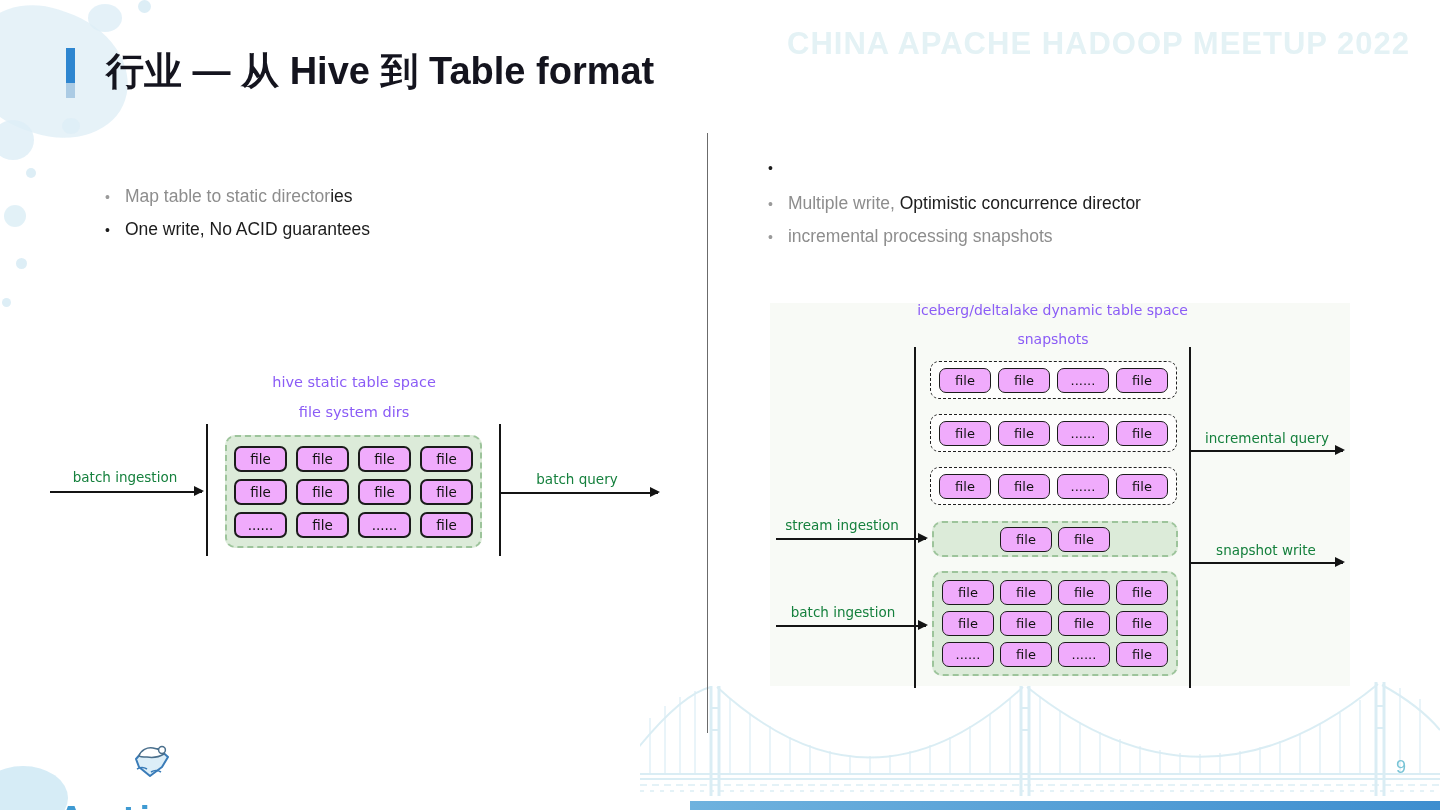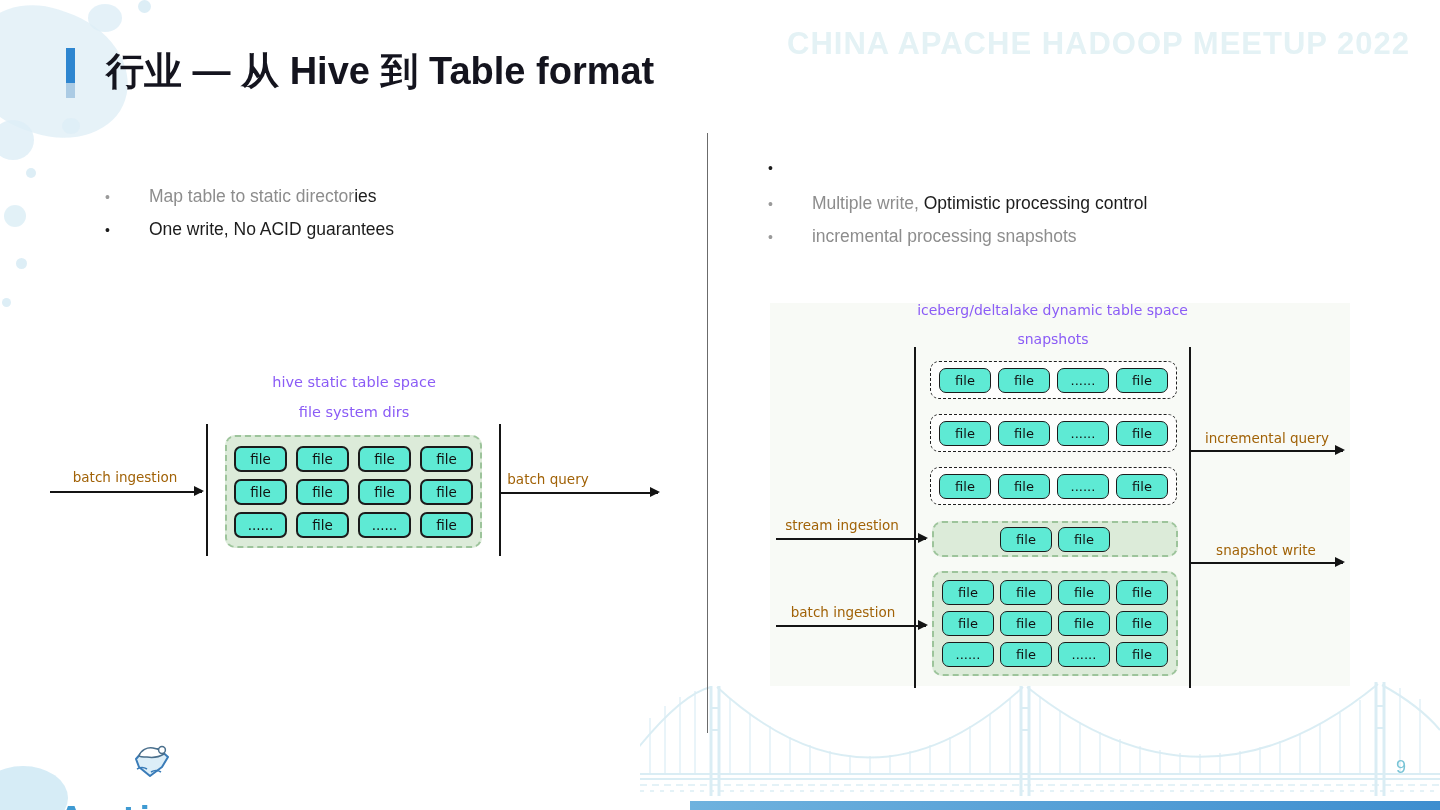--- a/index.html
+++ b/index.html
@@ -34,30 +34,30 @@
   .page-title { position:absolute; left:106px; top:46px; font-size:38px; font-weight:bold;
                 color:#14141e; font-family:"Liberation Sans","DejaVu Sans",sans-serif; white-space:nowrap; }
 
   .divider { position:absolute; left:707px; top:133px; width:1px; height:600px; background:#6b6b6b; }
 
   
   .bullets { position:absolute; list-style:none; font-size:17.5px; }
   .bullets li { display:flex; align-items:baseline; height:33px; }
   .dot { margin-right:15px; font-size:14px; }
   .dot-dark { color:#1c1c1c; } .dot-muted { color:#9a9a9a; }
-  .muted { color:#8d8d8d;margin-left:24px; } .strong { color:#1c1c1c; }
+  .muted { color:#8d8d8d; } .strong { color:#1c1c1c; }
   .bullets-left  { left:105px; top:186px; }
   .bullets-right { left:768px; top:160px; }
   .dlabel { position:absolute; text-align:center; font-size:14.5px; font-family:"DejaVu Sans",sans-serif; color:#8b5cf6; }
-  .alabel { position:absolute; text-align:center; font-size:13.5px; font-family:"DejaVu Sans",sans-serif; color:#a16207; white-space:nowrap; }
+  .alabel { position:absolute; text-align:center; font-size:13.5px; font-family:"DejaVu Sans",sans-serif; color:#15803d; white-space:nowrap; }
   .wall   { position:absolute; width:2px; background:#151515; }
   .arrow  { position:absolute; height:2px; background:#141414; }
   .arrow::after { content:""; position:absolute; right:-2px; top:-5px; width:0; height:0;
                   border-left:10px solid #141414; border-top:5.5px solid transparent; border-bottom:5.5px solid transparent; }
-  .fbox { background:#5eead4; border:2px solid #1b1b1b; border-radius:7px; display:flex;
+  .fbox { background:#f0abfc; border:2px solid #1b1b1b; border-radius:7px; display:flex;
           align-items:center; justify-content:center; font-size:13.5px;
           font-family:"DejaVu Sans",sans-serif; color:#111; width:53px; height:26px; }
   .fbox-sm { width:52px; height:25px; border-width:1.8px; font-size:13px; }
   .greenbox { position:absolute; background:#dcebd9; border:2px dashed #9dc49b; border-radius:10px; }
 
   
   .hive-grid { left:225px; top:435px; width:257px; height:113px; display:grid;
                grid-template-columns:repeat(4,53px); grid-auto-rows:26px; gap:7px 9px;
                align-content:center; justify-content:center; }
 
@@ -143,21 +143,21 @@
       <span><span class="muted"></span><span class="strong">One write, No ACID guarantees</span></span>
     </li>
   </ul>
 
   <ul class="bullets bullets-right">
     <li>
       <span class="dot dot-dark">•</span>
     </li>
     <li>
       <span class="dot dot-muted">•</span>
-      <span><span class="muted">Multiple write, </span><span class="strong">Optimistic processing control</span></span>
+      <span><span class="muted">Multiple write, </span><span class="strong">Optimistic concurrence director</span></span>
     </li>
     <li>
       <span class="dot dot-muted">•</span>
       <span><span class="muted">incremental processing snapshots</span><span class="strong"></span></span>
     </li>
   </ul>
 
   <div class="dlabel" style="left:207px;top:404px;width:294px;">file system dirs</div>
   <div class="dlabel" style="left:207px;top:374px;width:294px;">hive static table space</div>
 
@@ -175,21 +175,21 @@
     <div class="fbox">file</div>
     <div class="fbox">......</div>
     <div class="fbox">file</div>
     <div class="fbox">......</div>
     <div class="fbox">file</div>
   </div>
 
   <div class="alabel" style="left:60px;top:469px;width:130px;">batch ingestion</div>
   <div class="arrow" style="left:50px;top:491px;width:152px;"></div>
 
-  <div class="alabel" style="left:483px;top:471px;width:130px;">batch query</div>
+  <div class="alabel" style="left:512px;top:471px;width:130px;">batch query</div>
   <div class="arrow" style="left:500px;top:492px;width:158px;"></div>
 
   <div class="right-bg"></div>
 
   <div class="dlabel" style="left:860px;top:302px;width:385px;font-size:14px;">iceberg/deltalake dynamic table space</div>
   <div class="dlabel" style="left:915px;top:331px;width:276px;font-size:14px;">snapshots</div>
 
   <div class="wall" style="left:914px;top:347px;height:341px;width:1.8px;"></div>
   <div class="wall" style="left:1189px;top:347px;height:341px;width:1.8px;"></div>
 

